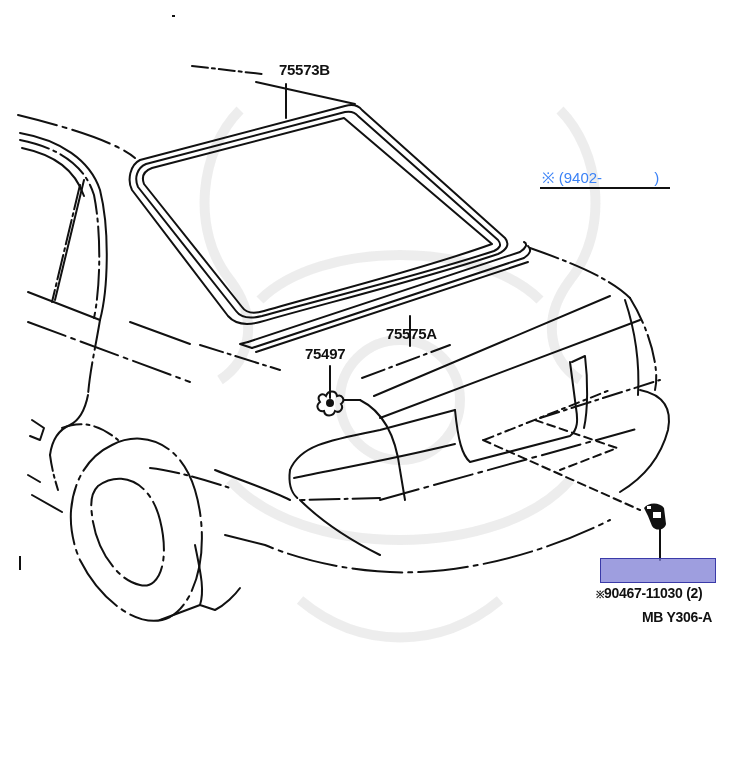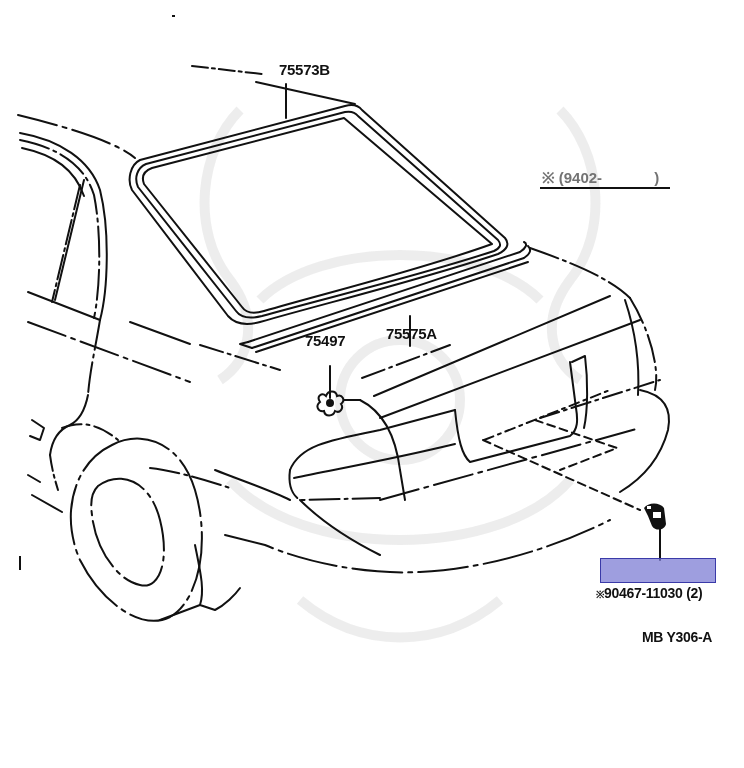--- a/index.html
+++ b/index.html
@@ -2,22 +2,22 @@
 <html><head>
   <meta charset="utf-8">
   <style>
     html, body { margin: 0; padding: 0; background: #ffffff; }
     body { width: 744px; height: 768px; position: relative; overflow: hidden;
            font-family: "Liberation Sans", sans-serif; }
     #canvas { position: absolute; left: 0; top: 0; width: 744px; height: 768px; }
     .lbl { position: absolute; font-family: "Liberation Sans", sans-serif; font-weight: bold;
            color: #111; font-size: 15px; letter-spacing: -0.3px; line-height: 1; white-space: nowrap; }
     .hl { position: absolute; background: rgba(120,120,210,0.72); border: 1px solid #3a3aa8; }
-    .note { position: absolute; font-family: "Liberation Sans", sans-serif; font-weight: bold;
-            font-size: 15px; color: #737373; white-space: nowrap; line-height: 1; text-align: right; }
+    .note { position: absolute; font-family: "Liberation Sans", sans-serif; font-weight: normal;
+            font-size: 15px; color: #3b82f6; white-space: nowrap; line-height: 1; text-align: right; }
   </style>
 </head>
 <body>
 
 <svg id="canvas" width="744" height="768" viewBox="0 0 744 768" xmlns="http://www.w3.org/2000/svg">
 
   <g fill="none" stroke="#ececec" stroke-width="10" opacity="0.9">
     <path d="M240 110 C200 150 190 230 230 280 C260 320 250 360 220 380"></path>
     <path d="M560 110 C600 150 610 230 570 280 C540 320 550 360 580 380"></path>
     <circle cx="400" cy="400" r="60"></circle>
@@ -116,23 +116,23 @@
 </svg>
 
 <div class="lbl" style="left:262px; top:62px;margin-left:17px;">75573B</div>
 
 <div class="note" style="left:542px; top:170px;">
   <span>※</span>
   <span>(9402-</span>
   <span style="margin-left:48px;">)</span>
 </div>
 
-<div class="lbl" style="left:305px; top:333px;">75497</div>
+<div class="lbl" style="left:305px; top:346px;">75497</div>
 
 <div class="lbl" style="left:386px; top:326px;">75575A</div>
 
 <div class="hl" style="left:600px; top:558px; width:114px; height:23px;"></div>
 <div class="lbl" style="left:596px; top:586px; font-size:14px;">
   <span style="font-size:10px;">※</span><span>90467-11030</span>
   <span>(2)</span>
 </div>
 
-<div class="lbl" style="left:642px; top:610px; font-size:14px;margin-top:20px;">MB Y306-A</div>
+<div class="lbl" style="left:642px; top:610px; font-size:14px;">MB Y306-A</div>
 
 </body></html>

